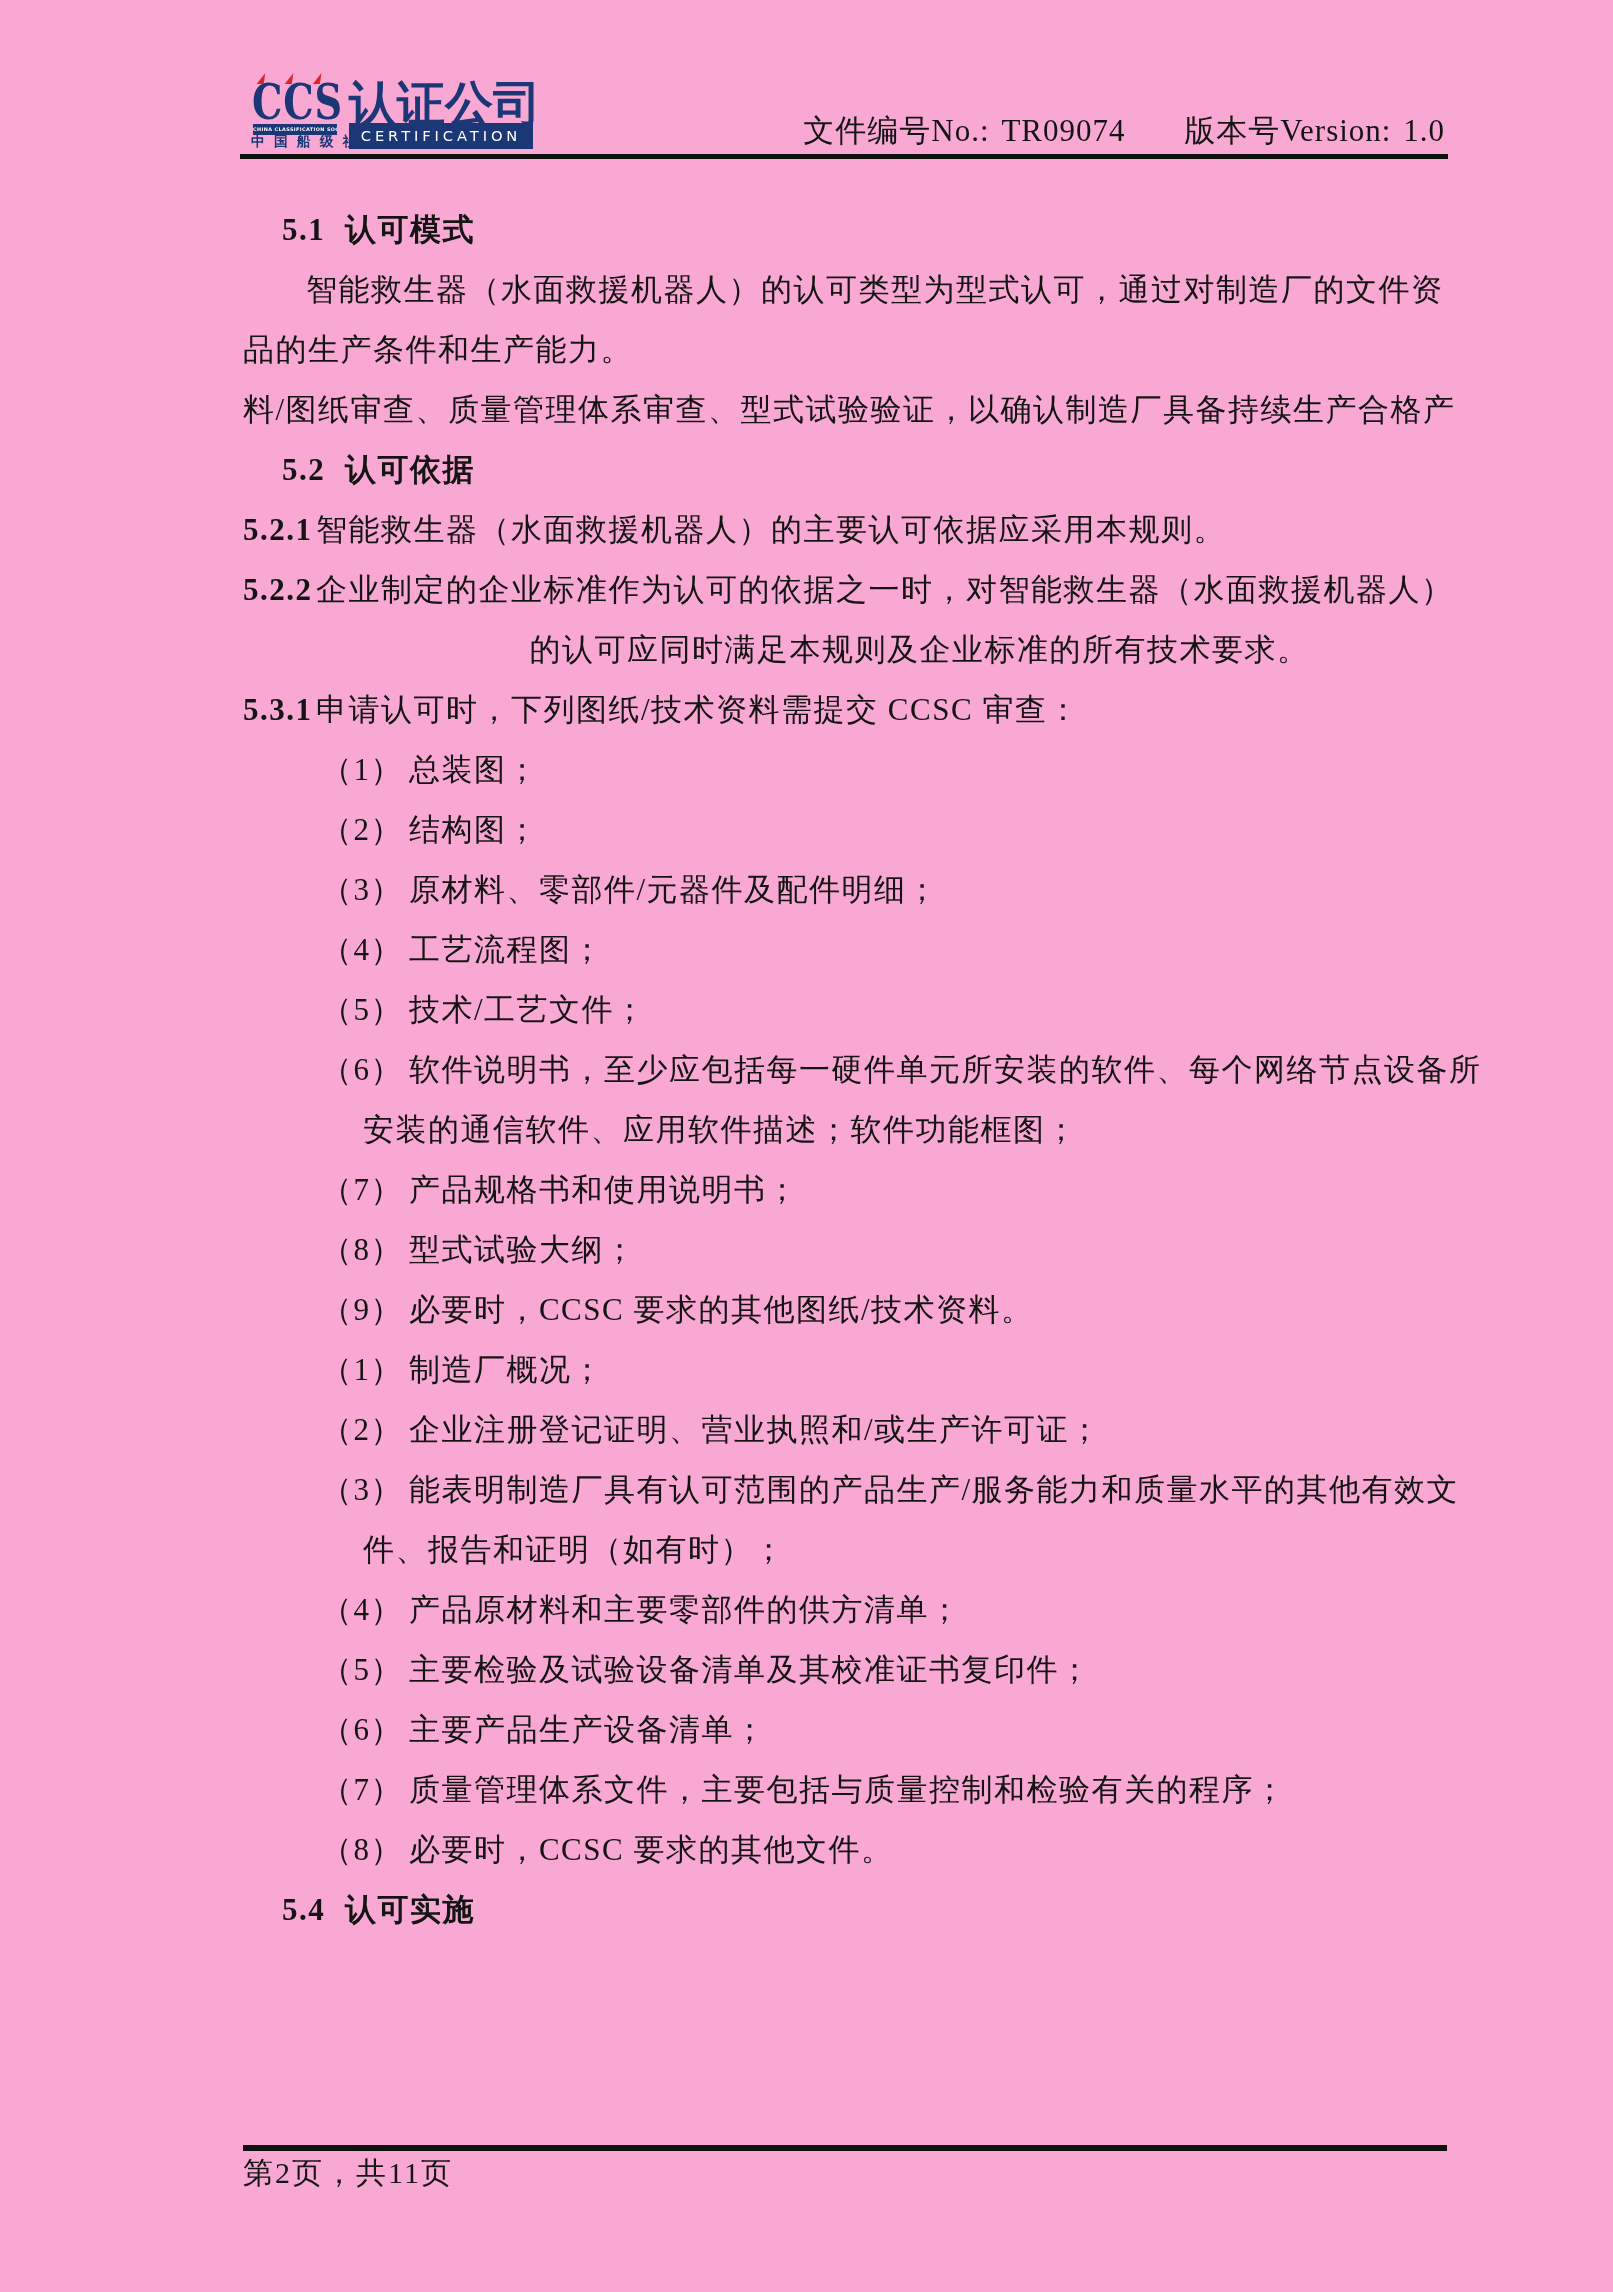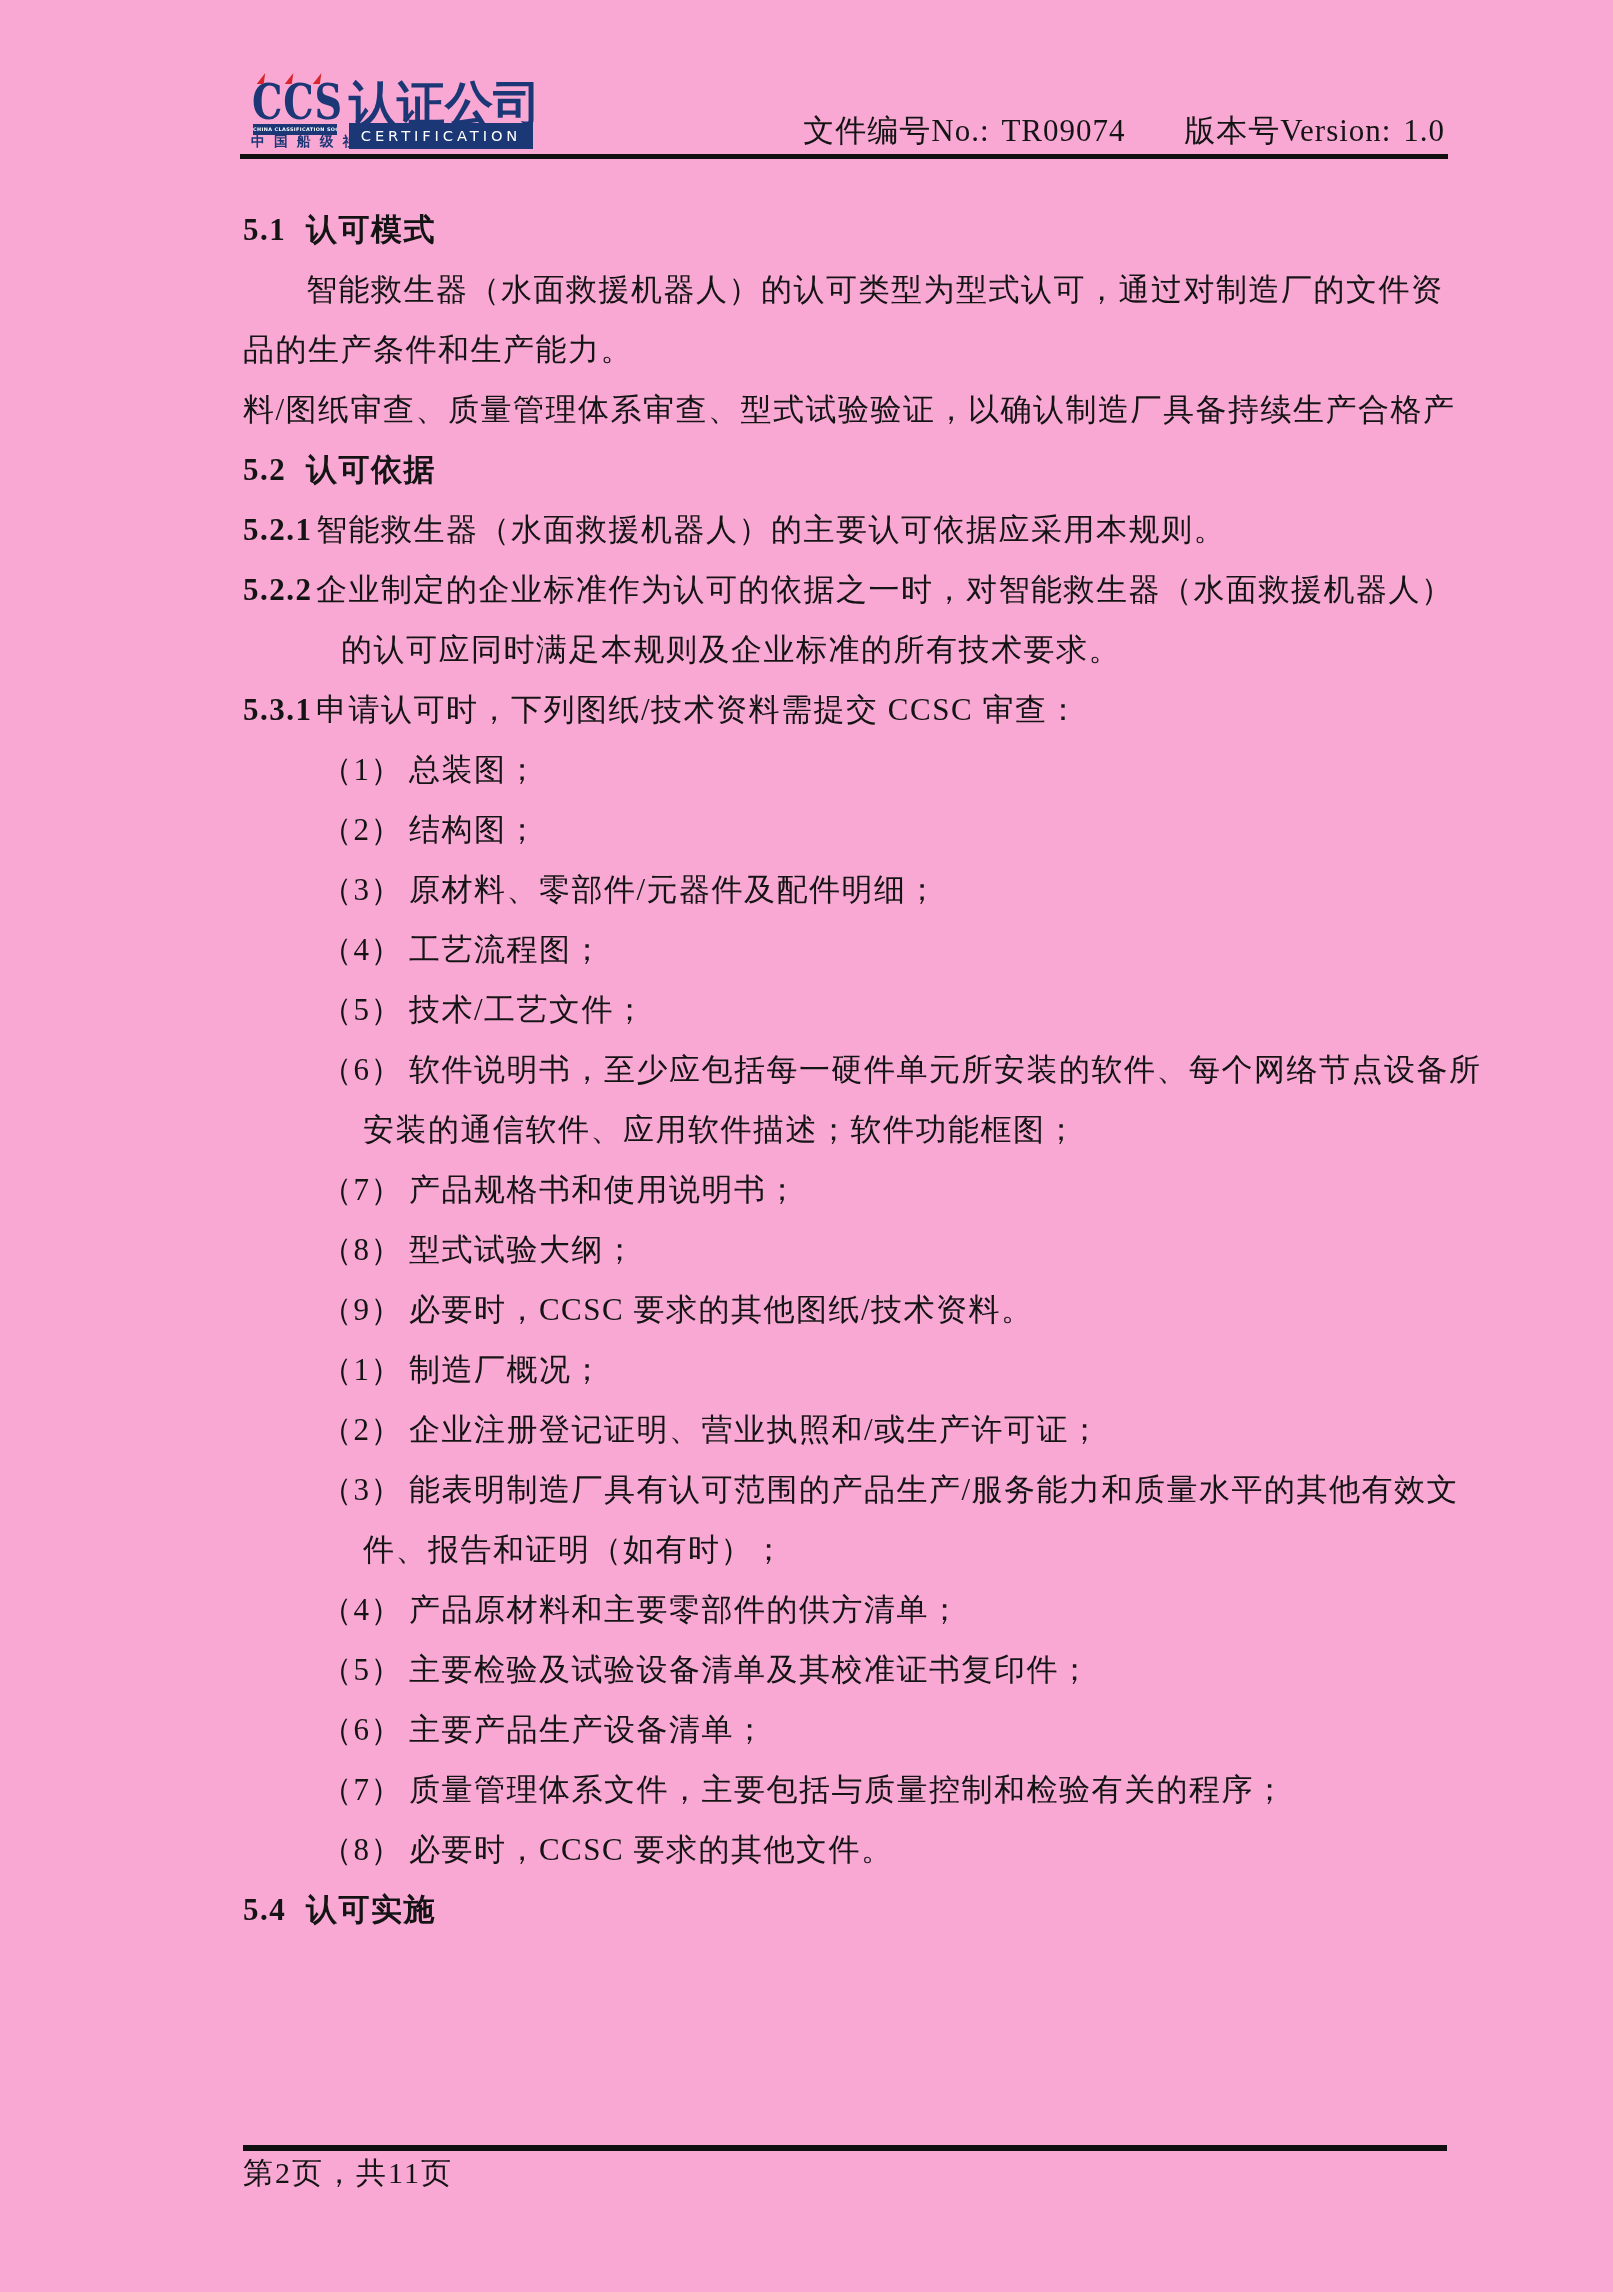--- a/index.html
+++ b/index.html
@@ -72,26 +72,26 @@
   
   .doc-body{
     position:absolute;left:243px;top:200px;width:1255px;
   }
   .row{
     height:60px;line-height:60px;
     font-size:31px;letter-spacing:1.5px;white-space:nowrap;
   }
   .row .num{display:inline-block;}
   .row .num.bold{font-weight:bold;font-family:"Liberation Serif","DejaVu Serif",serif;}
-  .row.heading{font-weight:bold;}
+  .row.heading{font-weight:bold;margin-left:39px;}
   .row.heading .num{min-width:63px;}
   .row.clause .num{min-width:73px;}
   .row.para{padding-left:63px;}
   .row.body{padding-left:0;}
-  .row.clausecont{padding-left:98px;}
+  .row.clausecont{padding-left:98px;text-align:center;}
   .row.item{padding-left:78px;}
   .row.item .num{margin-right:5.9px;}
   .row.itemcont{padding-left:120px;}
   .row b{font-weight:bold;}
 
   
   .footer-rule{
     position:absolute;left:243px;top:2145px;width:1204px;height:5.9px;
     background:#101010;
   }

